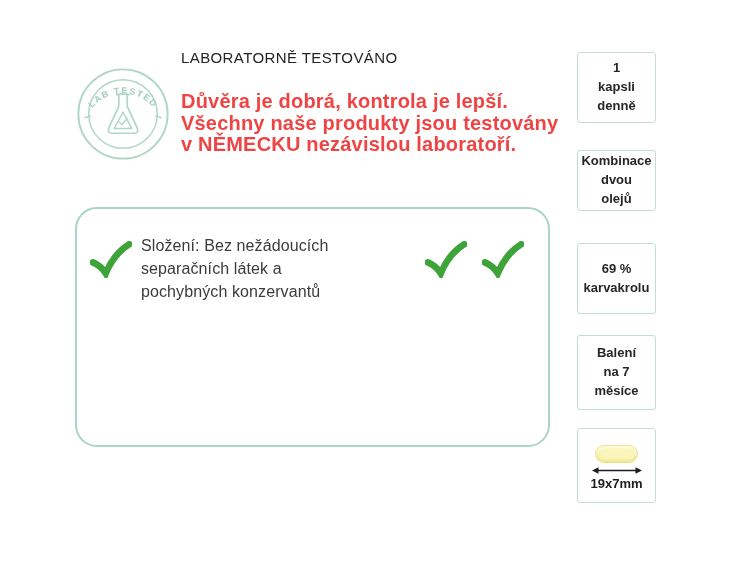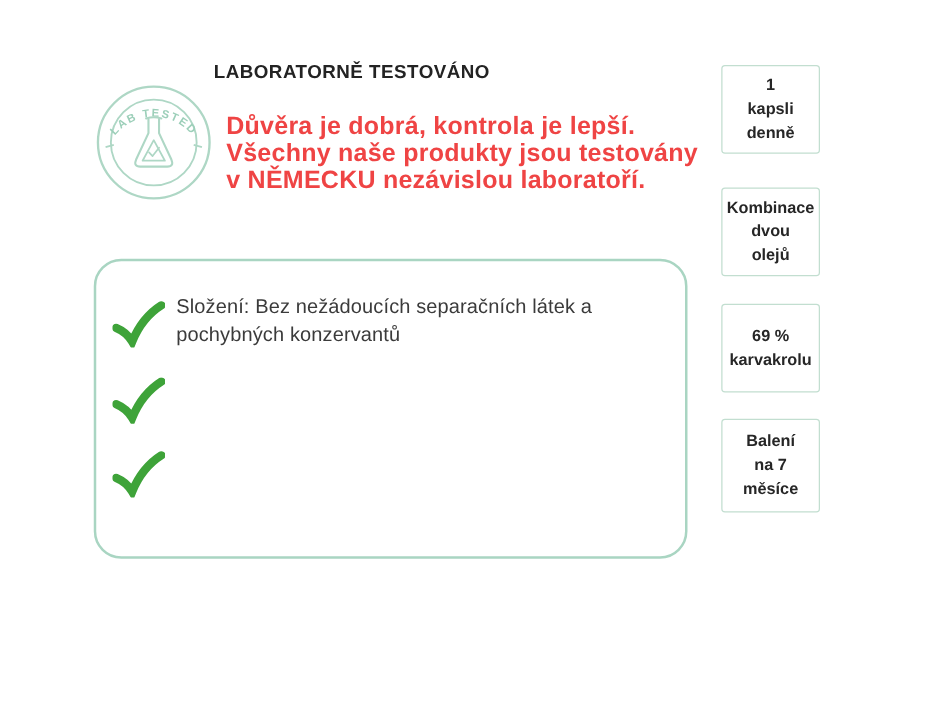--- a/index.html
+++ b/index.html
@@ -7,57 +7,57 @@
     position:relative;
     width:756px;height:567px;
     background:#ffffff;
     font-family:"Liberation Sans", sans-serif;
     overflow:hidden;
   }
   
   .badge{position:absolute;left:76px;top:67px;width:94px;height:94px;}
   
   .header-title{
-    position:absolute;left:171px;top:49px;
-    font-size:15px;font-weight:bold;color:#232323;
+    position:absolute;left:181px;top:49px;
+    font-size:15px;font-weight:normal;color:#232323;
     letter-spacing:.4px;white-space:pre-line;
   }
   .header-body{
     position:absolute;left:181px;top:91px;
     font-size:20px;font-weight:bold;color:#ef4444;
     line-height:21.5px;white-space:pre-line;letter-spacing:.2px;
   }
   
   .check-box{
     position:absolute;left:75px;top:207px;
     width:475px;height:240px;
     border:2.5px solid #a9d5c2;border-radius:22px;
     box-sizing:border-box;background:#ffffff;
-    display:flex;flex-direction:column;
+    display:flex;flex-direction:row;
     padding:25px 24px 0 13px;gap:15px;
   }
   .check-item{display:flex;align-items:flex-start;gap:9px;}
   .check-icon{flex:0 0 42px;width:42px;height:37px;margin-top:7px;}
   .check-text{
     font-size:16px;color:#3b3b3b;line-height:23px;
     white-space:pre-line;letter-spacing:.1px;
   }
   
   .card{
     position:absolute;left:577px;width:79px;
     border:1.5px solid #c2ded0;border-radius:3px;
     box-sizing:border-box;background:#ffffff;
     display:flex;flex-direction:column;align-items:center;justify-content:center;
   }
   .card-text{
     font-size:13px;font-weight:bold;color:#262626;
     text-align:center;line-height:1.45;white-space:pre-line;
   }
   .card-1{top:52px;height:71px;}
-  .card-2{top:150px;height:71px;}
+  .card-2{top:150px;height:61px;}
   .card-3{top:243px;height:71px;}
   .card-4{top:335px;height:75px;}
   .card-5{top:428px;height:75px;padding-top:4px;}
   .capsule{
     width:41px;height:16px;border-radius:9px;
     background:#f9f5bb;border:1.5px solid #ece388;
     box-shadow:inset 0 2px 2px #fffbe2, inset 0 -2px 3px #efe390;
     margin-bottom:3px;
   }
   .size-arrow{width:50px;height:9px;display:block;}
@@ -130,14 +130,23 @@
     <div class="card-text">69 %
 karvakrolu</div>
   </div>
 
   <div class="card card-4">
     <div class="card-text">Balení
 na 7
 měsíce</div>
   </div>
 
+  <div class="card card-5">
+    <div class="capsule"></div>
+    <svg class="size-arrow" viewBox="0 0 50 9">
+      <line x1="4" y1="4.5" x2="46" y2="4.5" stroke="#1d1d1d" stroke-width="1.6"></line>
+      <polygon points="0,4.5 6.5,1.2 6.5,7.8" fill="#1d1d1d"></polygon>
+      <polygon points="50,4.5 43.5,1.2 43.5,7.8" fill="#1d1d1d"></polygon>
+    </svg>
+    <div class="size-label">19x7mm</div>
+  </div>
 
 </div>
 
 </body></html>

